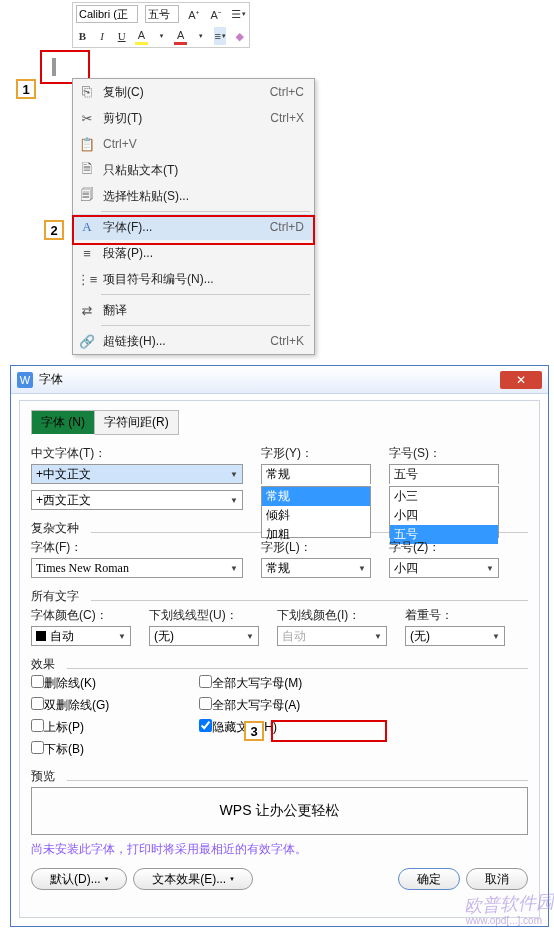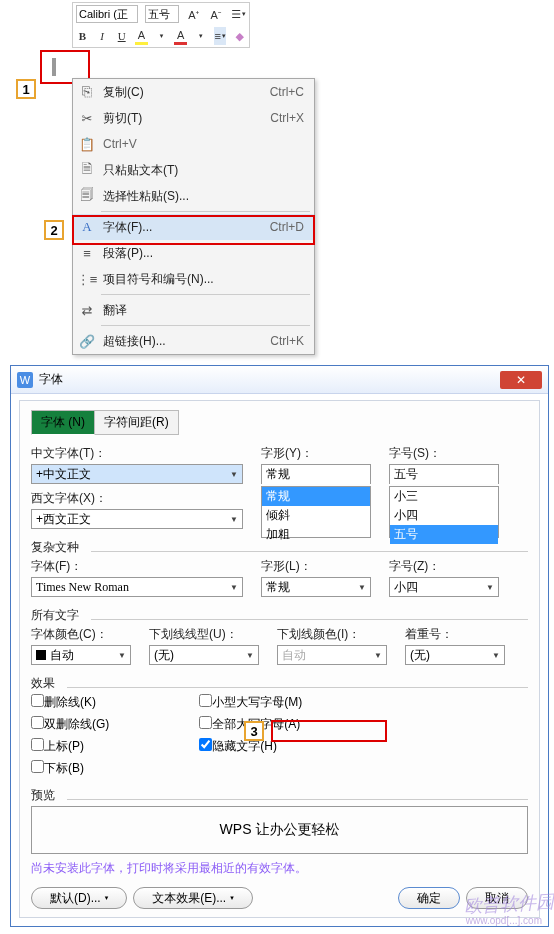--- a/index.html
+++ b/index.html
@@ -176,21 +176,20 @@
         <div class="listbox" style="height:52px">
           <div>小三</div>
           <div>小四</div>
           <div class="sel">五号</div>
         </div>
       </div>
     </div>
 
     <div class="field-row" style="margin-top:-52px">
       <div class="field" style="width:212px">
-        <label>西文字体(X)：</label>
         <div class="select">
             <span>+西文正文</span>
             <span class="arr">▼</span>
           </div>
       </div>
     </div>
 
     <div class="section-label">复杂文种</div>
     <div class="section-line"></div>
     <div class="field-row">
@@ -268,21 +267,21 @@
             <span>上标(P)</span>
           </label>
         <label class="chk">
             <input type="checkbox" style="">
             <span>下标(B)</span>
           </label>
       </div>
       <div class="eff-col">
         <label class="chk">
             <input type="checkbox" style="">
-            <span>小型大写字母(M)</span>
+            <span>全部大写字母(M)</span>
           </label>
         <label class="chk">
             <input type="checkbox" style="">
             <span>全部大写字母(A)</span>
           </label>
         <label class="chk">
             <input type="checkbox" checked="" style="">
             <span>隐藏文字(H)</span>
           </label>
       </div>

